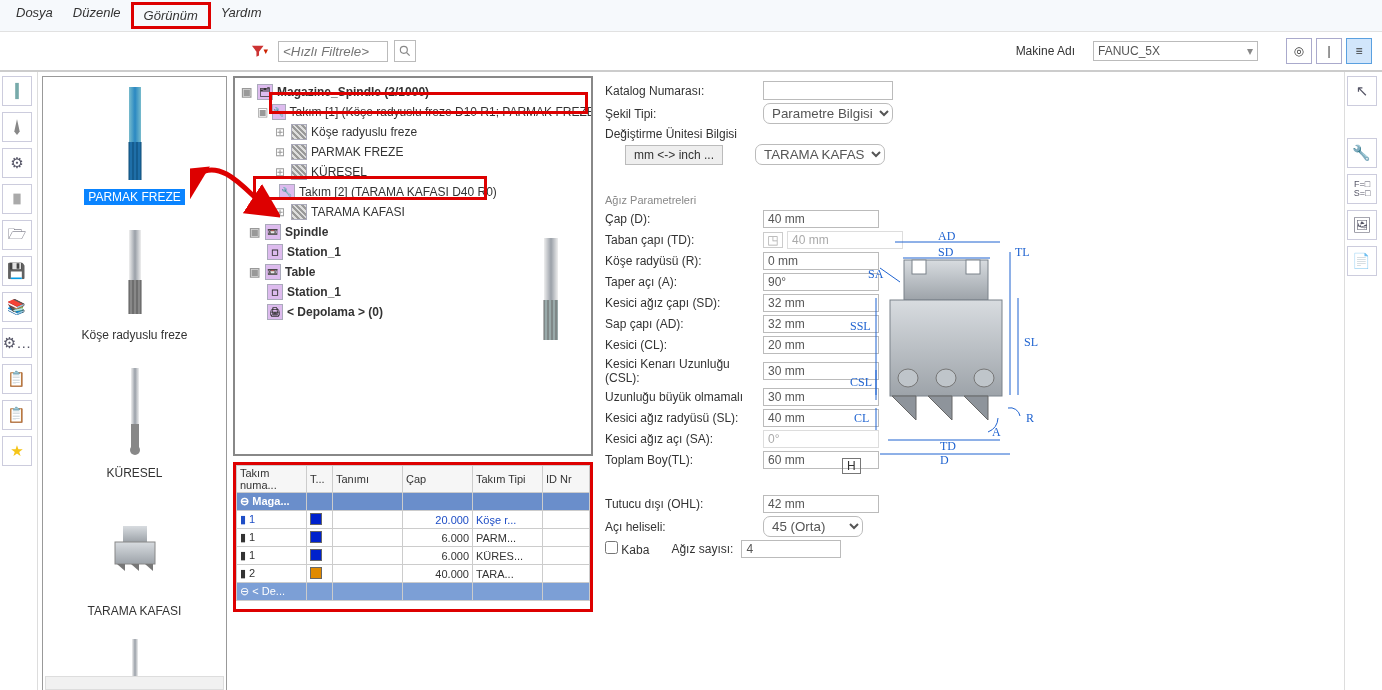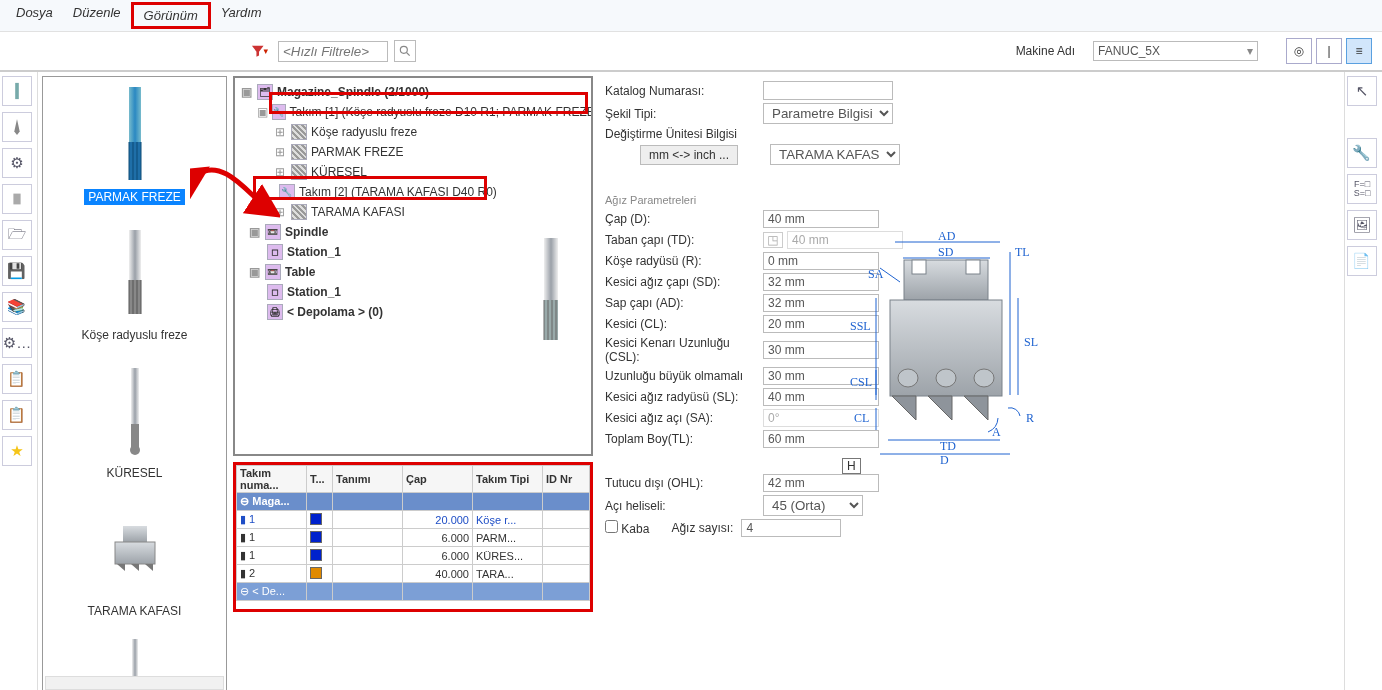--- a/index.html
+++ b/index.html
@@ -160,21 +160,21 @@
     font-size:11px;
   }
   table.g { width:100%; border-collapse:collapse; }
   table.g th, table.g td {
     border:1px solid #ccc;
     padding:1px 3px;
     text-align:left;
     font-size:11px;
     height:18px;
   }
-  table.g th { background:#f6f6f6; font-weight:bold; }
+  table.g th { background:#f6f6f6; font-weight:normal; }
   .grouprow { background:#6a8ecb; color:#fff; font-weight:bold; }
   .grouprow2 { background:#7c9fd6; color:#fff; }
   .selrow td { color:#1e4ec6; }
   .colorcell { text-align:center; }
   .colorcell span {
     display:inline-block;width:12px;height:12px;border:1px solid #666;
   }
 
   .detail {
     flex:1;
@@ -188,21 +188,21 @@
   }
   .formrow label { width:150px; }
   .formrow .val {
     width:116px;
     border:1px solid #bbb;
     padding:1px 4px;
     background:#fff;
     color:#555;
   }
   .formrow .val.ro { background:#fff; color:#aaa; border-color:#ddd; }
-  .formrow select.val { width:130px; }
+  .formrow select.val { width:130px;border-radius:7px; }
   .btnlike {
     border:1px solid #bbb; padding:2px 8px; background:#eee;
   }
   .section-title { font-weight:normal; color:#888; font-size:11px; margin:8px 0 4px; }
   .diagram {
     position:absolute;
     left:840px; top:230px;
     width:210px;height:240px;
   }
   .diagram svg { width:100%;height:100%; }
@@ -500,40 +500,44 @@
       <label>Katalog Numarası:</label>
       <input class="val" style="width: 130px;">
     </div>
     <div class="formrow">
       <label>Şekil Tipi:</label>
       <select class="val"><option>Parametre Bilgisi</option></select>
     </div>
     <div class="formrow">
       <label>Değiştirme Ünitesi Bilgisi</label>
     </div>
-    <div class="formrow" style="margin-left:35px;">
+    <div class="formrow" style="margin-left:20px;">
       <span class="btnlike">mm &lt;-&gt; inch ...</span>
       <select class="val" style="width:130px;margin-left:24px"><option>TARAMA KAFASI</option></select>
     </div>
 
     <div style="height:18px"></div>
     <div class="section-title">Ağız Parametreleri</div>
     <div id="param-rows">
         <div class="formrow">
           <label>Çap (D):</label>
           <div class="val">40 mm</div>
         </div>
         <div class="formrow">
           <label>Taban çapı (TD):</label>
           <span style="width: 20px; border: 1px solid rgb(204, 204, 204); text-align: center; margin-right: -4px; color: rgb(170, 170, 170);">◳</span>
           <div class="val ro">40 mm</div>
         </div>
         <div class="formrow">
           <label>Köşe radyüsü (R):</label>
           <div class="val">0 mm</div>
+        </div>
+        <div class="formrow">
+          <label>Taper açı (A):</label>
+          <div class="val">90°</div>
         </div>
         <div class="formrow">
           <label>Kesici ağız çapı (SD):</label>
           <div class="val">32 mm</div>
         </div>
         <div class="formrow">
           <label>Sap çapı (AD):</label>
           <div class="val">32 mm</div>
         </div>
         <div class="formrow">

